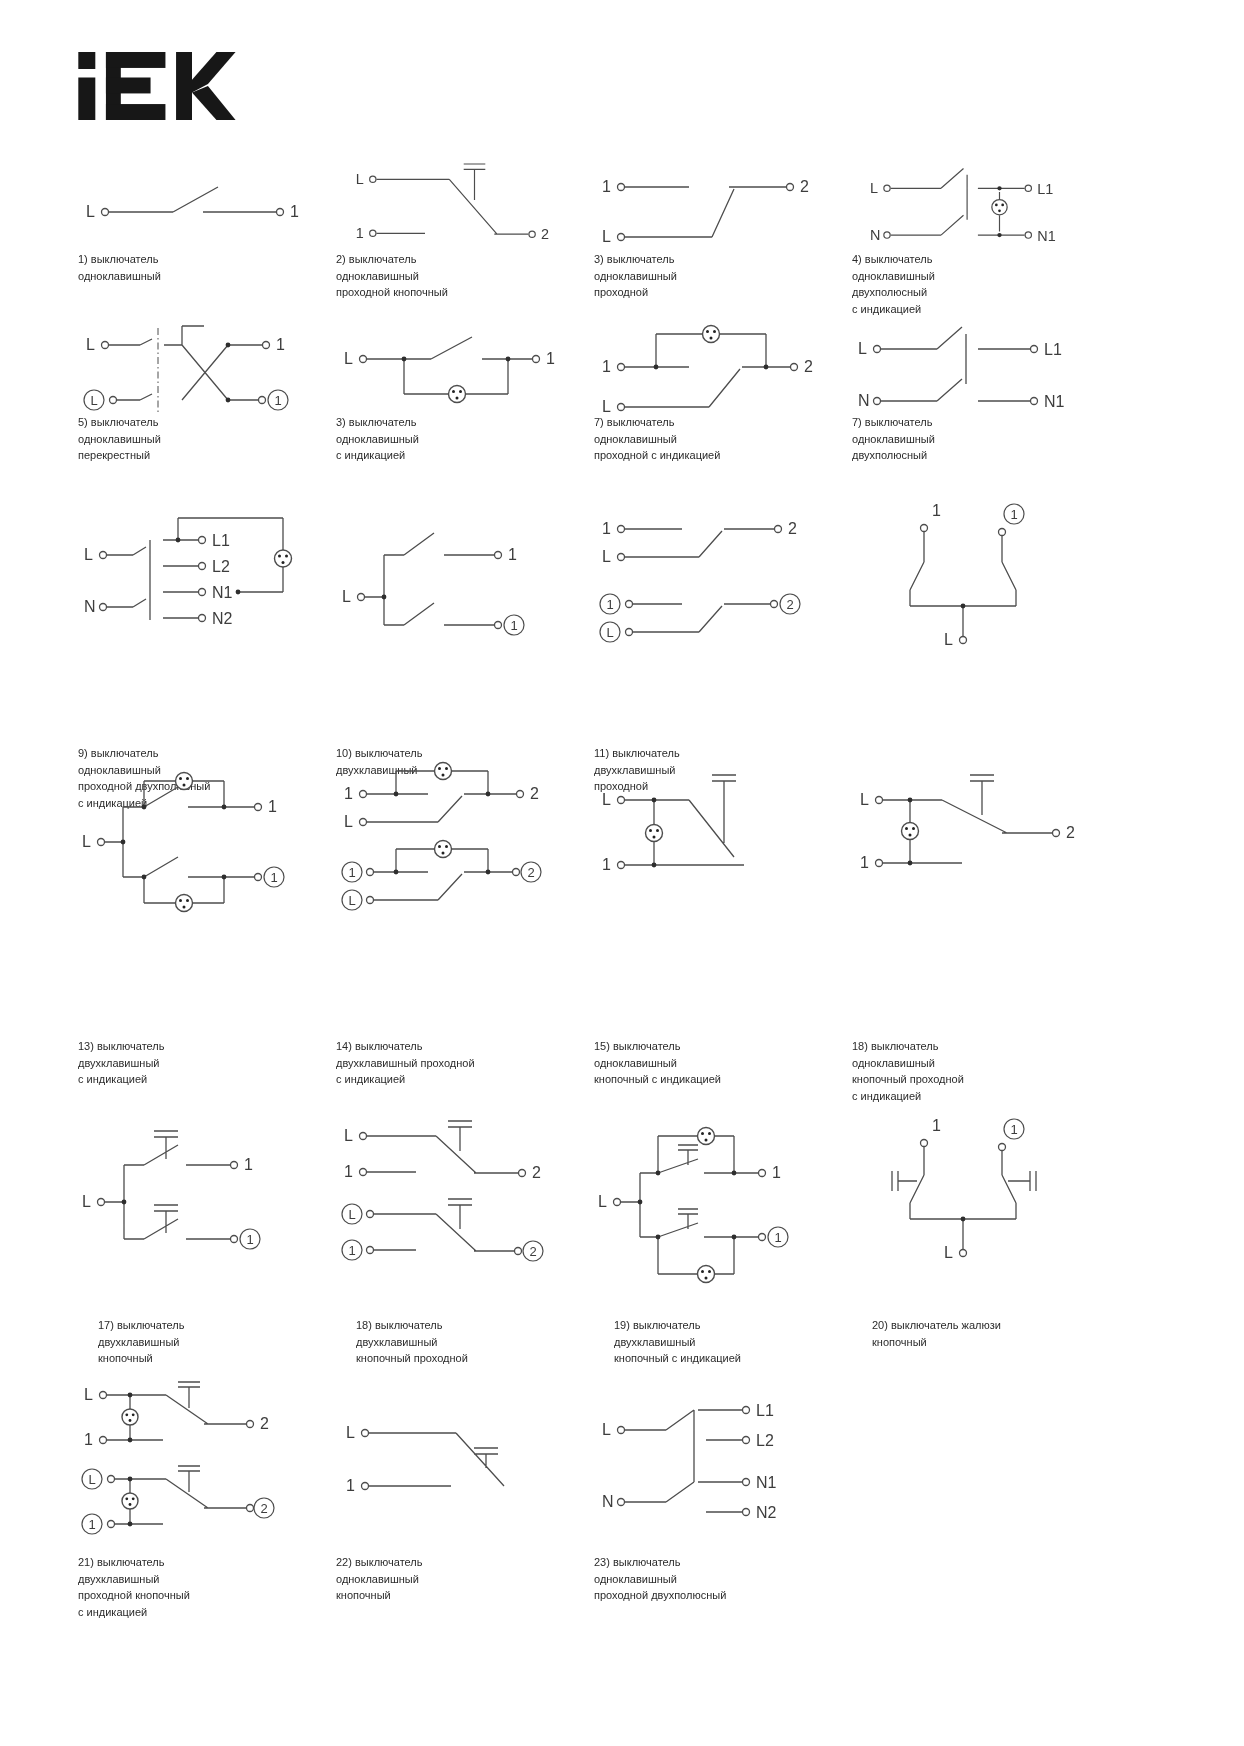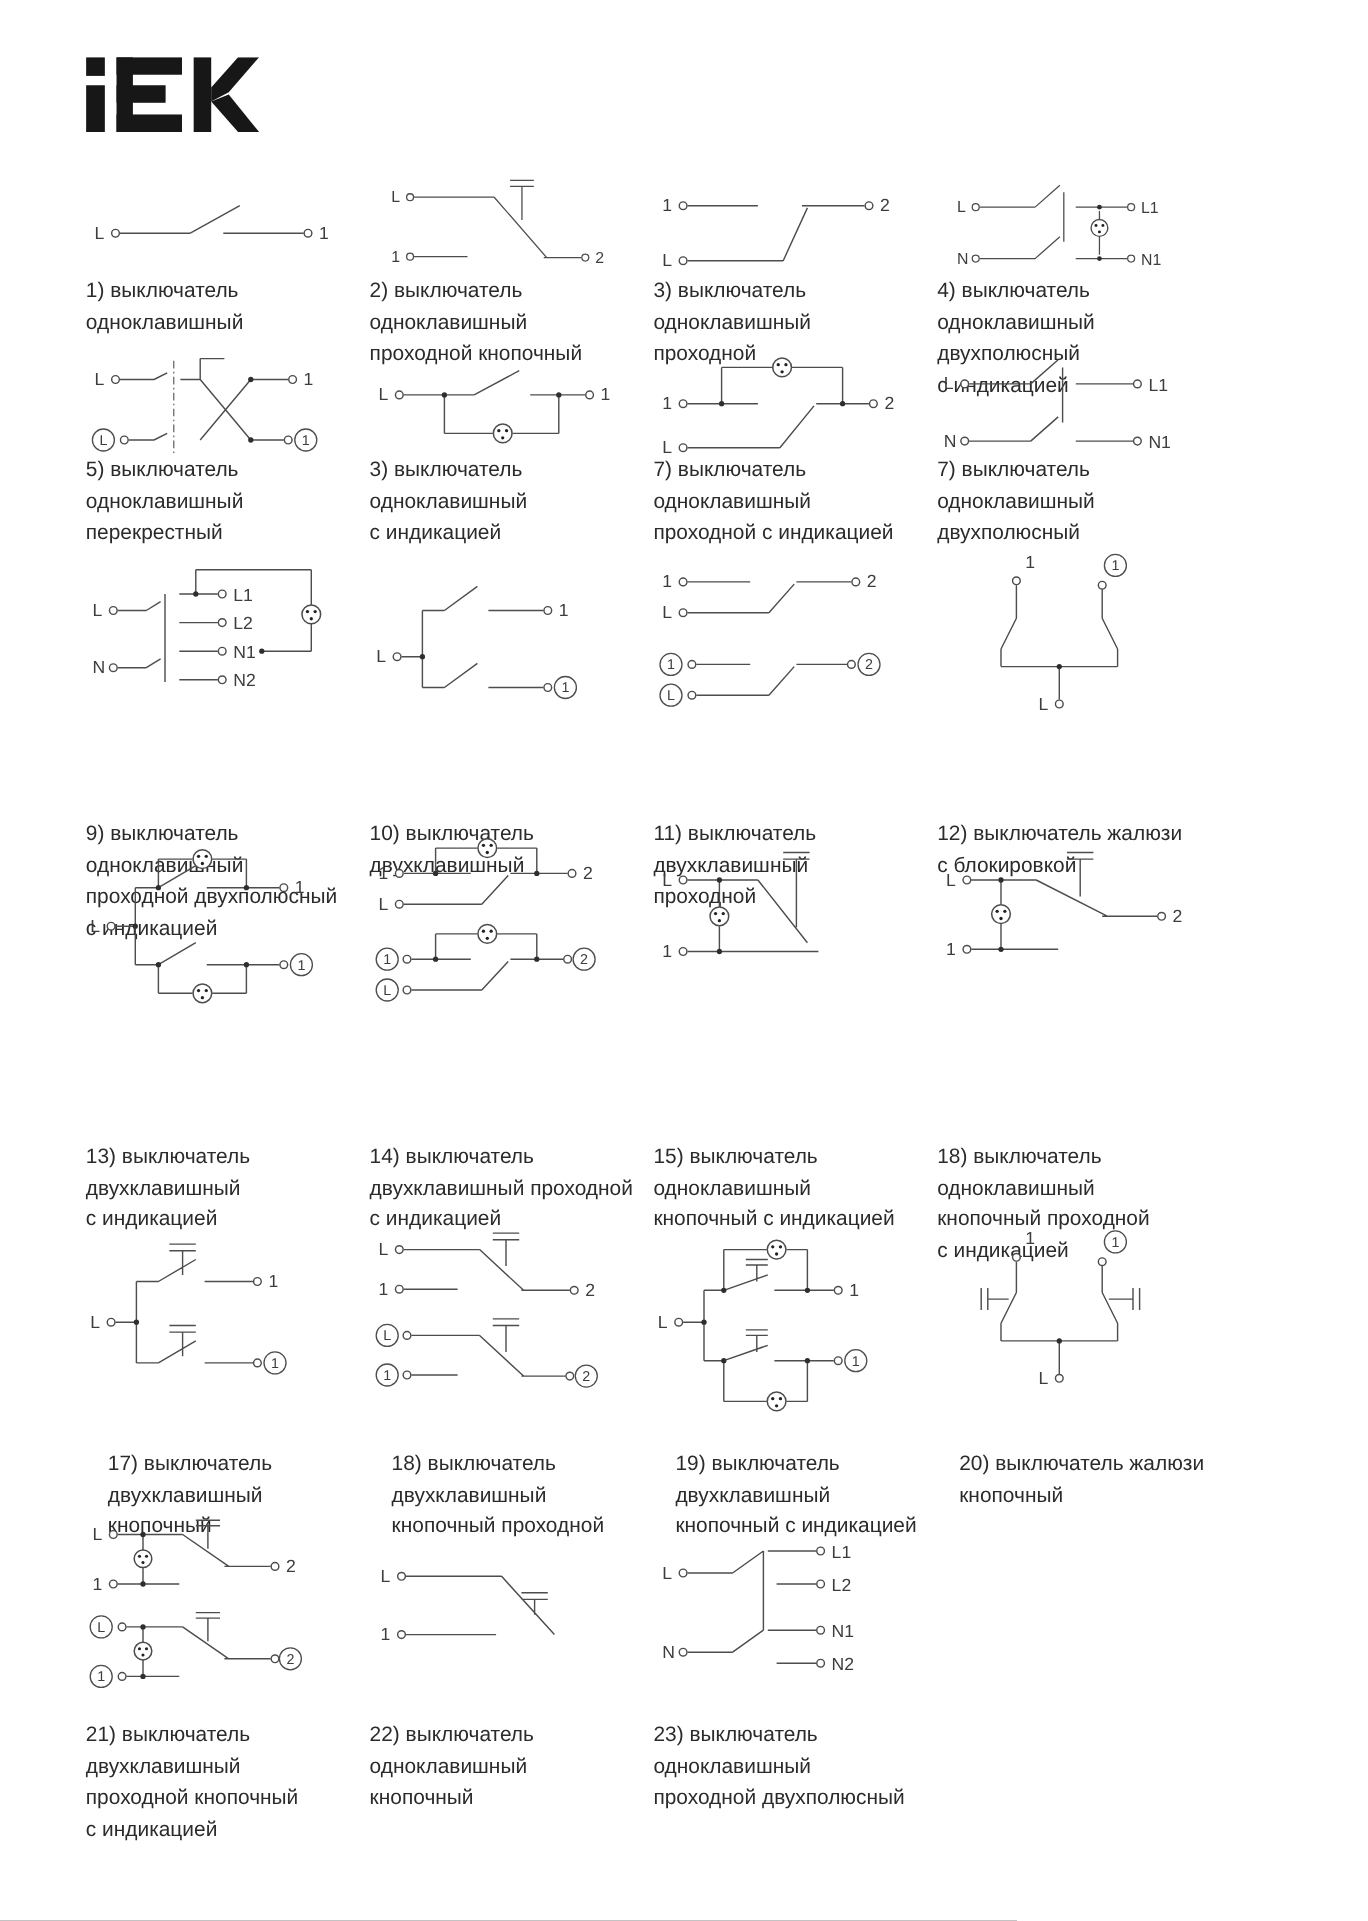--- a/index.html
+++ b/index.html
@@ -8,27 +8,27 @@
   .logo{position:absolute;left:78px;top:52px;}
   .row{position:absolute;display:flex;}
   .r1{left:78px;top:155px;}
   .r2{left:78px;top:312px;}
   .r3{left:78px;top:500px;}
   .r4{left:78px;top:755px;}
   .r5{left:78px;top:1115px;}
   .r6{left:78px;top:1378px;}
   .cell{width:258px;flex:0 0 258px;}
   svg.schem{display:block;}
-  .cap{font-size:19px;line-height:1.5;color:#2b2b2b;white-space:pre-line;margin-top:8px;}
+  .cap{font-size:11px;line-height:1.5;color:#2b2b2b;white-space:pre-line;margin-top:8px;}
   .r1 .cap{margin-top:6px;}
   .r2 .cap{margin-top:2px;}
   .r3 .cap{margin-top:75px;}
   .r4 .cap{margin-top:113px;}
   .r5 .cap{margin-top:32px;margin-left:20px;}
-  .r6 .cap{margin-top:16px;}
+  .r6 .cap{margin-top:6px;}
   .w{stroke:#4d4d4d;stroke-width:1.3;fill:none;}
   .dd{stroke:#4d4d4d;stroke-width:1;fill:none;stroke-dasharray:7 3 1.5 3;}
   .t{fill:#ffffff;stroke:#4d4d4d;stroke-width:1.3;}
   .d{fill:#2e2e2e;stroke:none;}
   .lamp{fill:#ffffff;stroke:#4d4d4d;stroke-width:1.4;}
   .ld{fill:#222222;stroke:none;}
   .cl{fill:none;stroke:#4d4d4d;stroke-width:1.2;}
   .lbl{font-family:"Liberation Sans",sans-serif;font-size:16px;fill:#3d3d3d;}
   .clt{font-family:"Liberation Sans",sans-serif;font-size:13px;fill:#3d3d3d;text-anchor:middle;}
   .figcap{position:absolute;left:80px;top:1648px;font-size:25px;color:#1f1f1f;}
@@ -287,22 +287,20 @@
         <circle class="t" cx="72" cy="28" r="3.5"></circle>
           <circle class="t" cx="150" cy="32" r="3.5"></circle>
           <circle class="t" cx="111" cy="140" r="3.5"></circle>
         <text class="lbl" x="80" y="16">1</text>
         <g>
           <circle class="cl" cx="162" cy="14" r="10"></circle>
             <text class="clt" x="162" y="18.5">1</text>
         </g>
         <text class="lbl" x="92" y="145">L</text>
       </svg>
-      <div class="cap">12) выключатель жалюзи
-с блокировкой</div>
     </div>
   </div>
 
   <div class="row r4">
     <div class="cell">
       <svg class="schem" width="250" height="170" viewBox="0 0 250 170">
         <path class="w" d="M27 87H45M45 52V122M45 52H66M66 52L100 32M110 52H176M45 122H66M66 122L100 102M110 122H176M66 52V26M66 26H97M115 26H146M146 26V52M66 122V148M66 148H97M115 148H146M146 148V122"></path>
         <g>
           <circle class="lamp" cx="106" cy="26" r="8.5"></circle>
           <circle class="ld" cx="102.5" cy="23.5" r="1.5"></circle>

